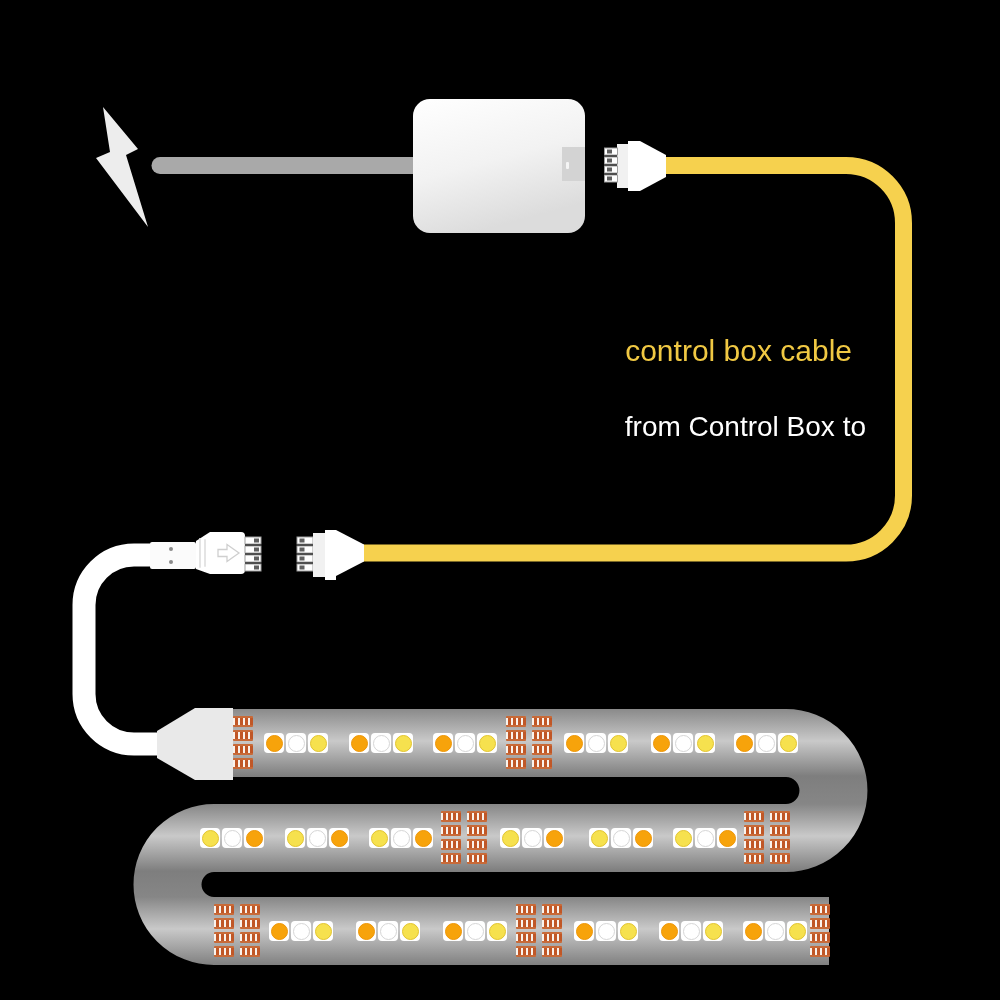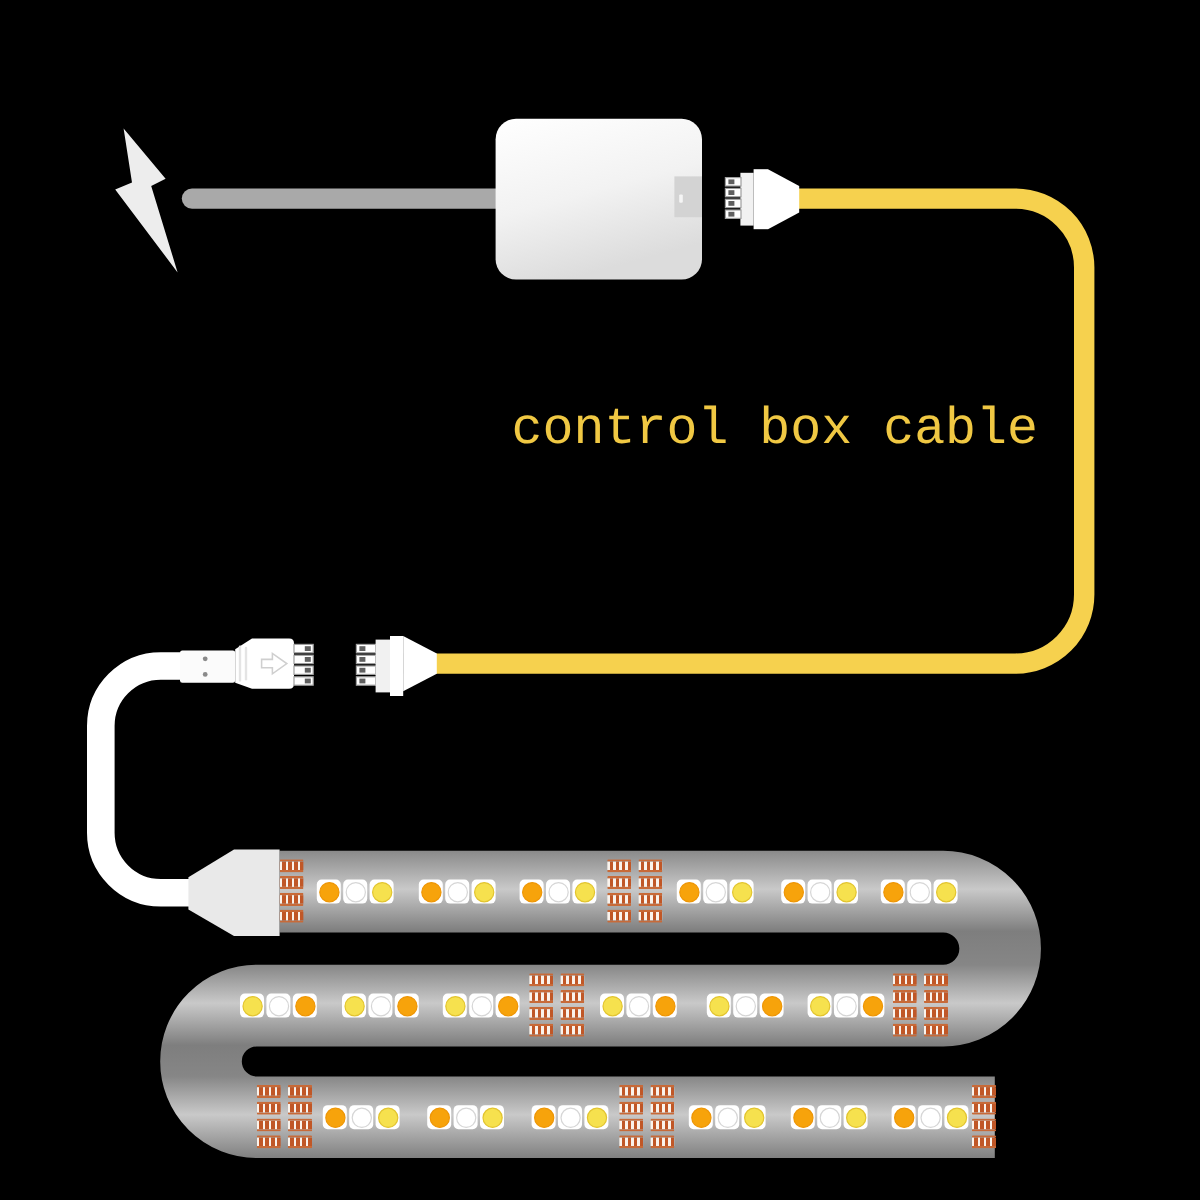--- a/index.html
+++ b/index.html
@@ -1,21 +1,21 @@
 <!DOCTYPE html>
 <html style="--copper: #C05727; --pad-stripe: #FAF3EC; --pad-cap: #C86A38;"><head>
 <meta charset="utf-8">
 <style>
   html,body{margin:0;padding:0;background:#000;}
   #stage{position:relative;width:1000px;height:1000px;background:#000;overflow:hidden;
          font-family:"Liberation Sans",sans-serif;}
   #gfx{position:absolute;left:0;top:0;}
   
-  .title{position:absolute;right:135px;top:336px;font-size:43px;line-height:1;
-         white-space:nowrap;text-align:right;font-family:Liberation Mono, monospace;}
+  .title{position:absolute;right:148px;top:336px;font-size:30px;line-height:1;
+         white-space:nowrap;text-align:right;}
   .subtitle{position:absolute;right:134px;top:410px;font-size:28px;line-height:33px;
             color:#fff;text-align:right;white-space:nowrap;}
   
   #strip-overlay{position:absolute;left:0;top:0;width:1000px;height:1000px;pointer-events:none;}
   .led-group{position:absolute;display:flex;gap:2px;}
   .led{width:20px;height:20px;background:#fff;border-radius:4px;
        display:flex;align-items:center;justify-content:center;}
   .chip{width:15px;height:15px;border-radius:50%;box-sizing:content-box;}
   .pad-col{position:absolute;display:flex;flex-direction:column;gap:3px;}
   .pad{width:20px;height:11px;box-sizing:border-box;border-radius:1px;
@@ -384,14 +384,15 @@
           <span class="chip" style="background: rgb(255, 255, 255); border: 1.5px solid rgb(214, 214, 214);"></span>
         </span>
         <span class="led">
           <span class="chip" style="background: rgb(246, 225, 78); border: 1.5px solid rgb(226, 196, 47);"></span>
         </span>
       </div>
     </div>
 
   <div class="title" style="color: rgb(240, 200, 67);">control box cable</div>
   <div class="subtitle">
+    <div>from Control Box to</div>
   </div>
 </div>
 
 </body></html>

